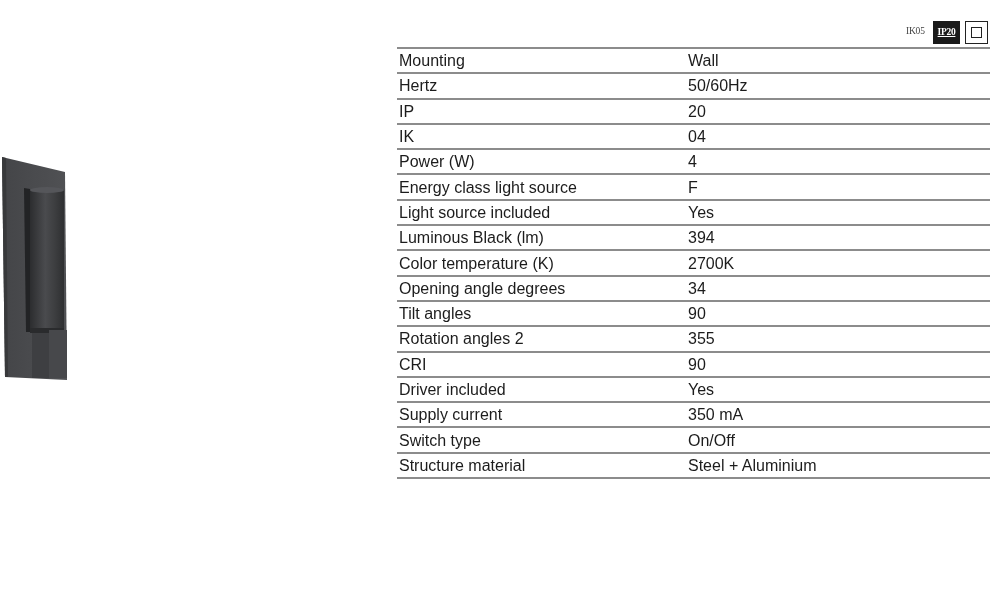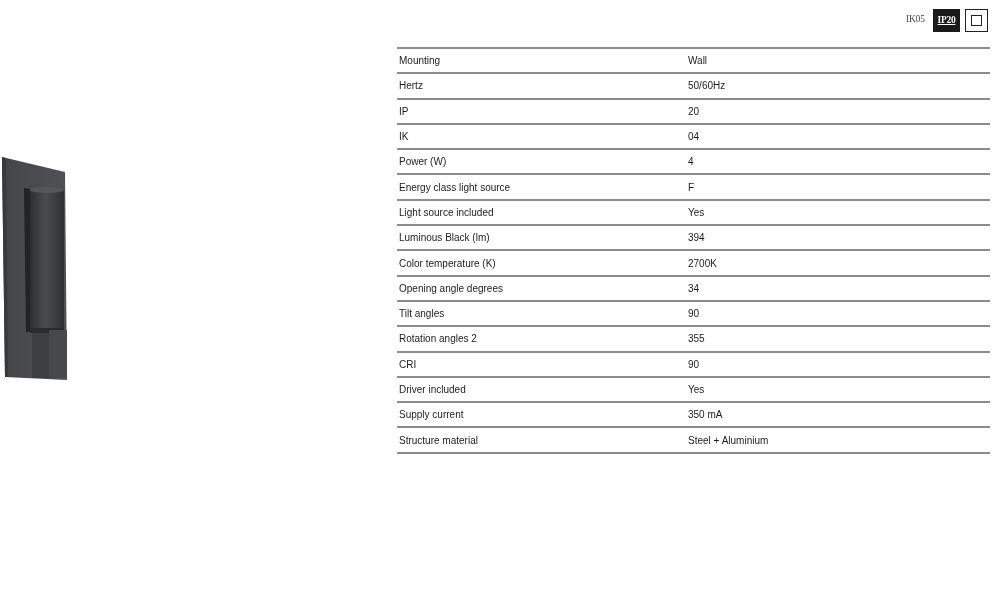--- a/index.html
+++ b/index.html
@@ -1,25 +1,25 @@
 <!DOCTYPE html>
 <html><head>
 <meta charset="utf-8">
 <style>
   html, body { margin:0; padding:0; background:#ffffff; }
   body { width:992px; height:607px; position:relative; overflow:hidden; font-family:"Liberation Sans", sans-serif; }
   .product-image { position:absolute; left:0; top:150px; width:75px; height:240px; }
-  .badges { position:absolute; top:9px; left:900px; width:92px; height:24px; }
+  .badges { position:absolute; top:21px; left:900px; width:92px; height:24px; }
   .badge-ik { position:absolute; left:6px; top:5px; font-family:"Liberation Serif", serif; font-size:9.5px; color:#444; letter-spacing:-0.2px; }
   .badge-ip { position:absolute; left:33px; top:0; width:27px; height:23px; background:#1a1a1a; color:#fff; font-family:"Liberation Serif", serif; font-weight:bold; font-size:9.5px; line-height:23px; text-align:center; letter-spacing:-0.3px;text-decoration:underline; }
   .badge-class { position:absolute; left:65px; top:0; width:21px; height:21px; border:1px solid #222; background:#fff; }
   .badge-class .inner { position:absolute; left:5px; top:5px; width:9px; height:9px; border:1px solid #222; }
   .spec-table { position:absolute; left:397px; top:47px; width:593px; border-collapse:collapse; }
   .spec-table tr { height:25.3px; }
-  .spec-table td { padding:0 0 0 2px; border-top:2px solid #8c8c8c; font-size:10px; color:#1c1c1c; line-height:21px; vertical-align:middle; white-space:nowrap; }
+  .spec-table td { padding:0 0 0 2px; border-top:2px solid #8c8c8c; font-size:16px; color:#1c1c1c; line-height:21px; vertical-align:middle; white-space:nowrap; }
   .spec-table tr:last-child td { border-bottom:2px solid #8c8c8c; }
   .spec-table td.key { width:287px; }
 </style>
 </head>
 <body>
 
 <div class="product-image">
   <svg width="75" height="240" viewBox="0 150 75 240" xmlns="http://www.w3.org/2000/svg">
     <defs>
       <linearGradient id="cyl" x1="0" x2="1" y1="0" y2="0">
@@ -108,17 +108,21 @@
       </tr>
       <tr>
         <td class="key">Driver included</td>
         <td>Yes</td>
       </tr>
       <tr>
         <td class="key">Supply current</td>
         <td>350 mA</td>
       </tr>
       <tr>
+        <td class="key">Switch type</td>
+        <td>On/Off</td>
+      </tr>
+      <tr>
         <td class="key">Structure material</td>
         <td>Steel + Aluminium</td>
       </tr>
     </tbody>
 </table>
 
 </body></html>

